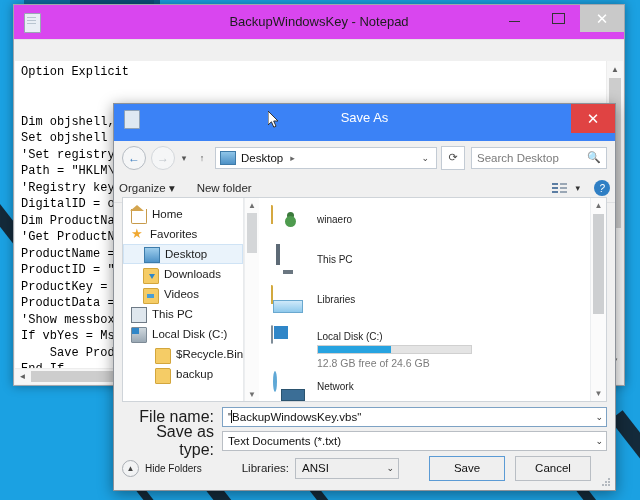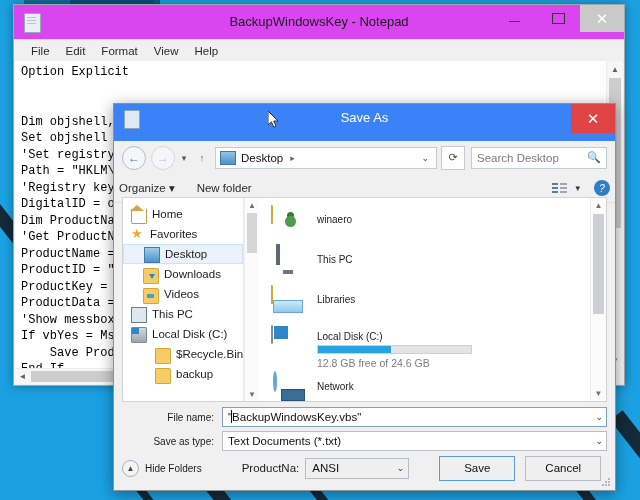--- a/index.html
+++ b/index.html
@@ -146,21 +146,21 @@
   .disk-sub{font-size:10.5px;color:#7c7c7c;margin-top:3px;}
   #sa-list-sb{width:15px;background:#fbfbfb;border-left:1px solid #eceef0;position:absolute;right:0;top:0;bottom:0;}
   #sa-list-sb .a{position:absolute;left:0;right:0;height:15px;display:flex;align-items:center;justify-content:center;
     font-size:8px;color:#707070;}
   #sa-list-sb .a.up{top:0;}#sa-list-sb .a.dn{bottom:0;}
   #sa-list-sb .th{position:absolute;left:2px;right:2px;top:16px;height:100px;background:#cdcfd1;}
 
   
   #sa-rows{position:absolute;left:8px;right:8px;top:303px;height:48px;}
   .frow{display:flex;align-items:center;height:20px;margin-bottom:4px;}
-  .frow .cap{width:92px;text-align:right;font-size:10px;color:#1c1c1c;padding-right:8px;}
+  .frow .cap{width:92px;text-align:right;font-size:16px;color:#1c1c1c;padding-right:8px;}
   .fld{flex:1;height:20px;background:#fff;border:1px solid #7da2c4;display:flex;align-items:center;
     padding:0 3px 0 5px;box-sizing:border-box;}
   .fld.grey{border-color:#b9bec4;}
   .fld .v{font-size:11.5px;color:#111;flex:1;position:relative;}
   .fld .caret{position:absolute;left:3px;top:-1px;width:1px;height:13px;background:#111;}
   .fld .chev{font-size:9px;color:#333;padding-left:4px;}
 
   
   #sa-bottom{position:absolute;left:8px;right:8px;bottom:9px;height:26px;display:flex;align-items:center;}
   #hide-folders{display:flex;align-items:center;cursor:default;}
@@ -203,27 +203,20 @@
     <div class="np-btn" id="np-min">
       <div class="np-min-glyph"></div>
     </div>
     <div class="np-btn" id="np-max">
       <div class="np-max-glyph"></div>
     </div>
     <div class="np-btn" id="np-close">
       <span>✕</span>
     </div>
   </div>
-  <div id="np-menu">
-    <div>File</div>
-    <div>Edit</div>
-    <div>Format</div>
-    <div>View</div>
-    <div>Help</div>
-  </div>
   <div id="np-body">
     <div id="np-text">Option Explicit
 
 
 Dim objshell,path,DigitalID, Result
 Set objshell = CreateObject("WScript.Shell")
 'Set registry
 Path = "HKLM\S
 'Registry key
 DigitalID = ob
@@ -409,21 +402,21 @@
       </div>
     </div>
   </div>
 
   <div id="sa-bottom">
     <div id="hide-folders">
       <div class="c">▲</div>
       <div class="t">Hide Folders</div>
     </div>
     <div id="enc-wrap">
-      <div class="cap">ProductNa:</div>
+      <div class="cap">Libraries:</div>
       <div id="enc-sel">
         <span class="v">ANSI</span>
         <span class="chev">⌄</span>
       </div>
     </div>
     <div class="pbtn" id="btn-save">Save</div>
     <div class="pbtn" id="btn-cancel">Cancel</div>
   </div>
 
   <div id="sa-grip">

